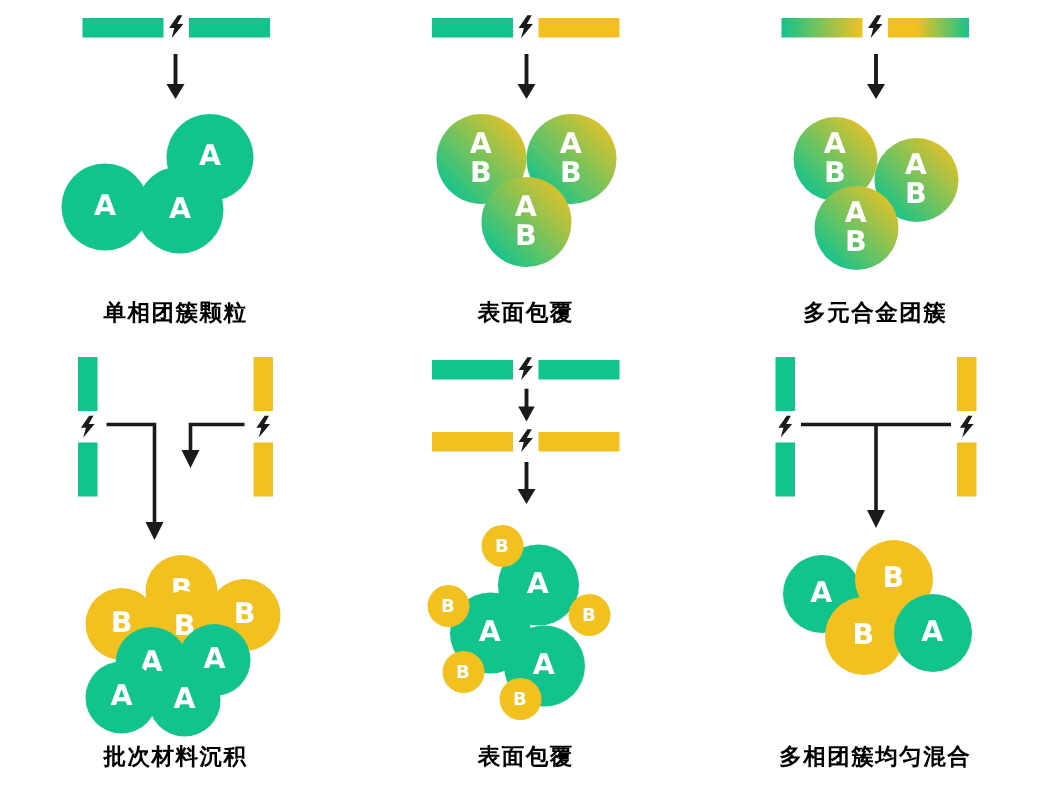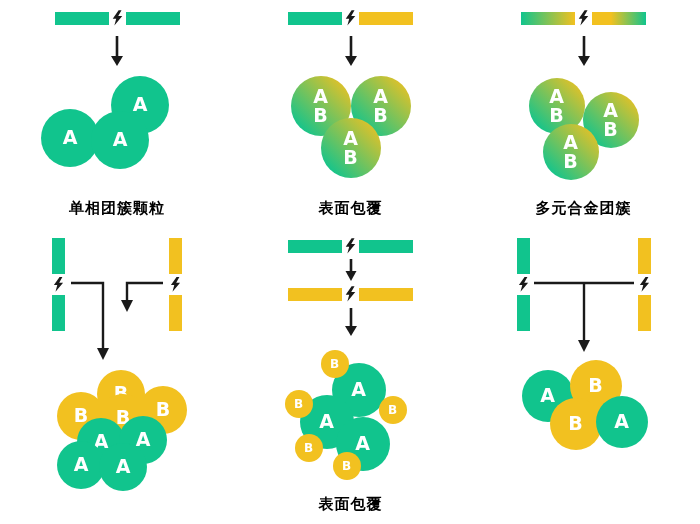--- a/index.html
+++ b/index.html
@@ -187,20 +187,21 @@
         <div class="circle fill-green" style="left: 82px; top: 46px; width: 48px; height: 48px;">
           <span>A</span>
         </div>
         <div class="circle fill-green" style="left: 20px; top: 71px; width: 48px; height: 48px;">
           <span>A</span>
         </div>
         <div class="circle fill-green" style="left: 62px; top: 73px; width: 48px; height: 48px;">
           <span>A</span>
         </div>
       </div>
+    <div class="caption">批次材料沉积</div>
   </section>
 
   <section class="panel row2 mid2">
     <div class="hbars">
       <div class="bar h"></div>
       <svg class="bolt" width="11" height="16" viewBox="0 0 12 17">
           <path d="M7.2,0 L0.8,9.2 L4.6,9.2 L2.6,16.6 L11.2,6.4 L6.8,6.4 L10.4,0 Z"></path>
         </svg>
       <div class="bar h"></div>
     </div>
@@ -277,15 +278,16 @@
         <div class="circle fill-yellow" style="left: 56px; top: -4px; width: 52px; height: 52px;">
           <span>B</span>
         </div>
         <div class="circle fill-yellow" style="left: 36px; top: 34px; width: 52px; height: 52px;">
           <span>B</span>
         </div>
         <div class="circle fill-green" style="left: 82px; top: 32px; width: 52px; height: 52px;">
           <span>A</span>
         </div>
       </div>
+    <div class="caption">多相团簇均匀混合</div>
   </section>
 
 </div>
 
 </body></html>

